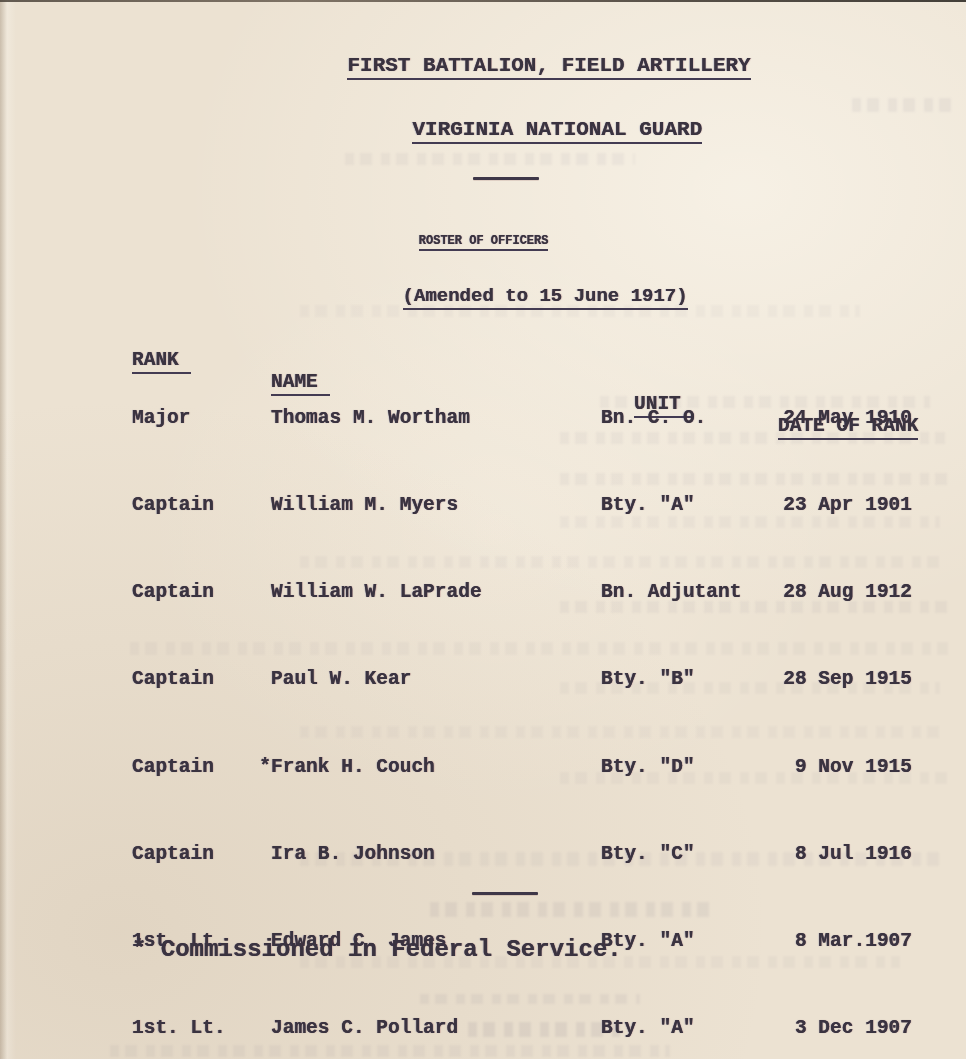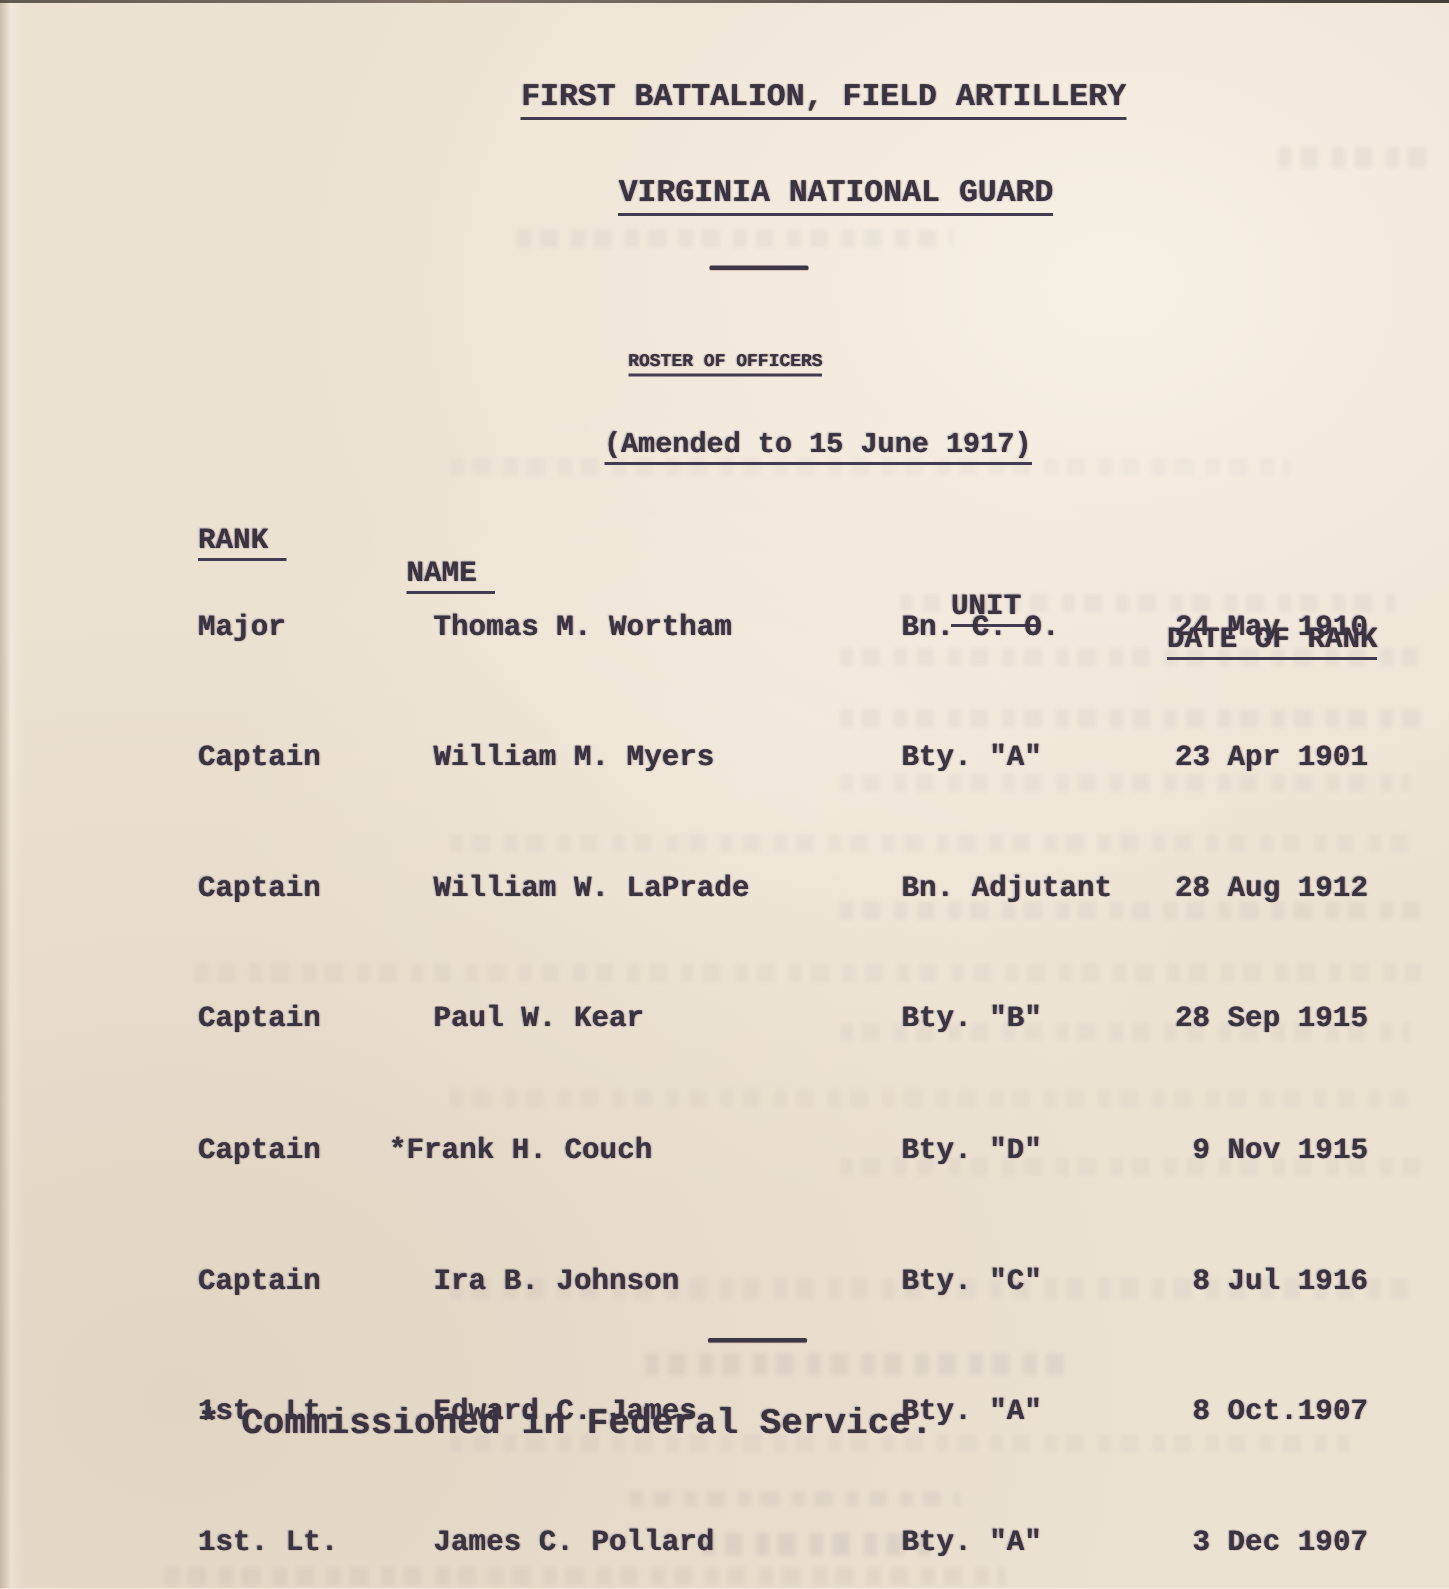--- a/index.html
+++ b/index.html
@@ -42,21 +42,21 @@
     box-shadow:0 0.5px 0.5px rgba(120,60,60,0.3);
   }
 
   .roster-header { position:absolute; top:327px; left:0; width:100%; font-size:19.5px; }
   .roster-header .hcell { position:absolute; white-space:pre; }
 
   .rows { position:absolute; top:364px; left:0; width:100%; font-size:19.5px; }
   .row { position:relative; height:21.15px; line-height:21.15px; }
   .row .cell { position:absolute; top:0; white-space:pre; }
   .c-rank { left:132px; }
-  .c-name { left:289px; }
+  .c-name { left:271px; }
   .c-name.starred { left:259.3px; }
   .c-unit { left:601px; }
   .c-date { left:640px; width:272px; text-align:right; }
 
   .h-rank { left:132px; }
   .h-name { left:271px; }
   .h-unit { left:634px; }
   .h-date { left:778px; }
 
   .footnote { left:132px; top:936px; font-size:24px; }
@@ -172,21 +172,21 @@
       <span class="cell c-rank">Captain</span>
       <span class="cell c-name">Ira B. Johnson</span>
       <span class="cell c-unit">Bty. "C"</span>
       <span class="cell c-date">8 Jul 1916</span>
     </div>
   
     <div class="row">
       <span class="cell c-rank">1st. Lt.</span>
       <span class="cell c-name">Edward C. James</span>
       <span class="cell c-unit">Bty. "A"</span>
-      <span class="cell c-date">8 Oct.1907</span>
+      <span class="cell c-date">8 Mar.1907</span>
     </div>
   
     <div class="row">
       <span class="cell c-rank">1st. Lt.</span>
       <span class="cell c-name">James C. Pollard</span>
       <span class="cell c-unit">Bty. "A"</span>
       <span class="cell c-date">3 Dec 1907</span>
     </div>
   
     

